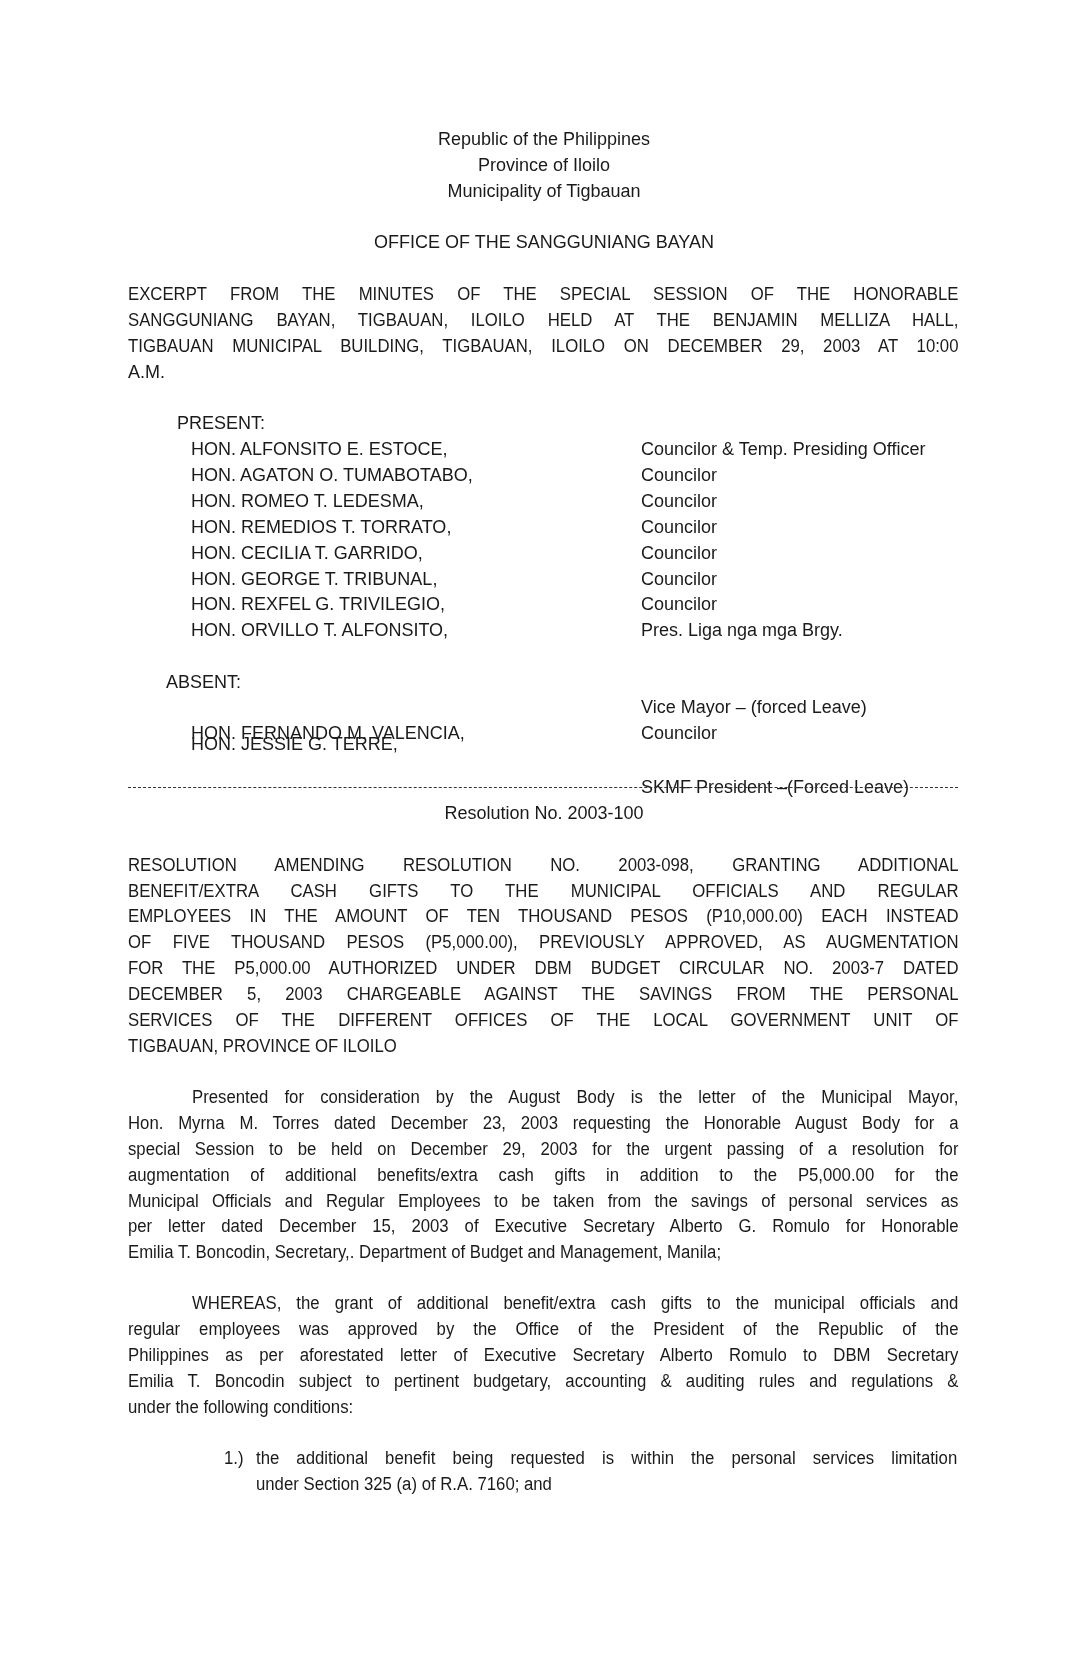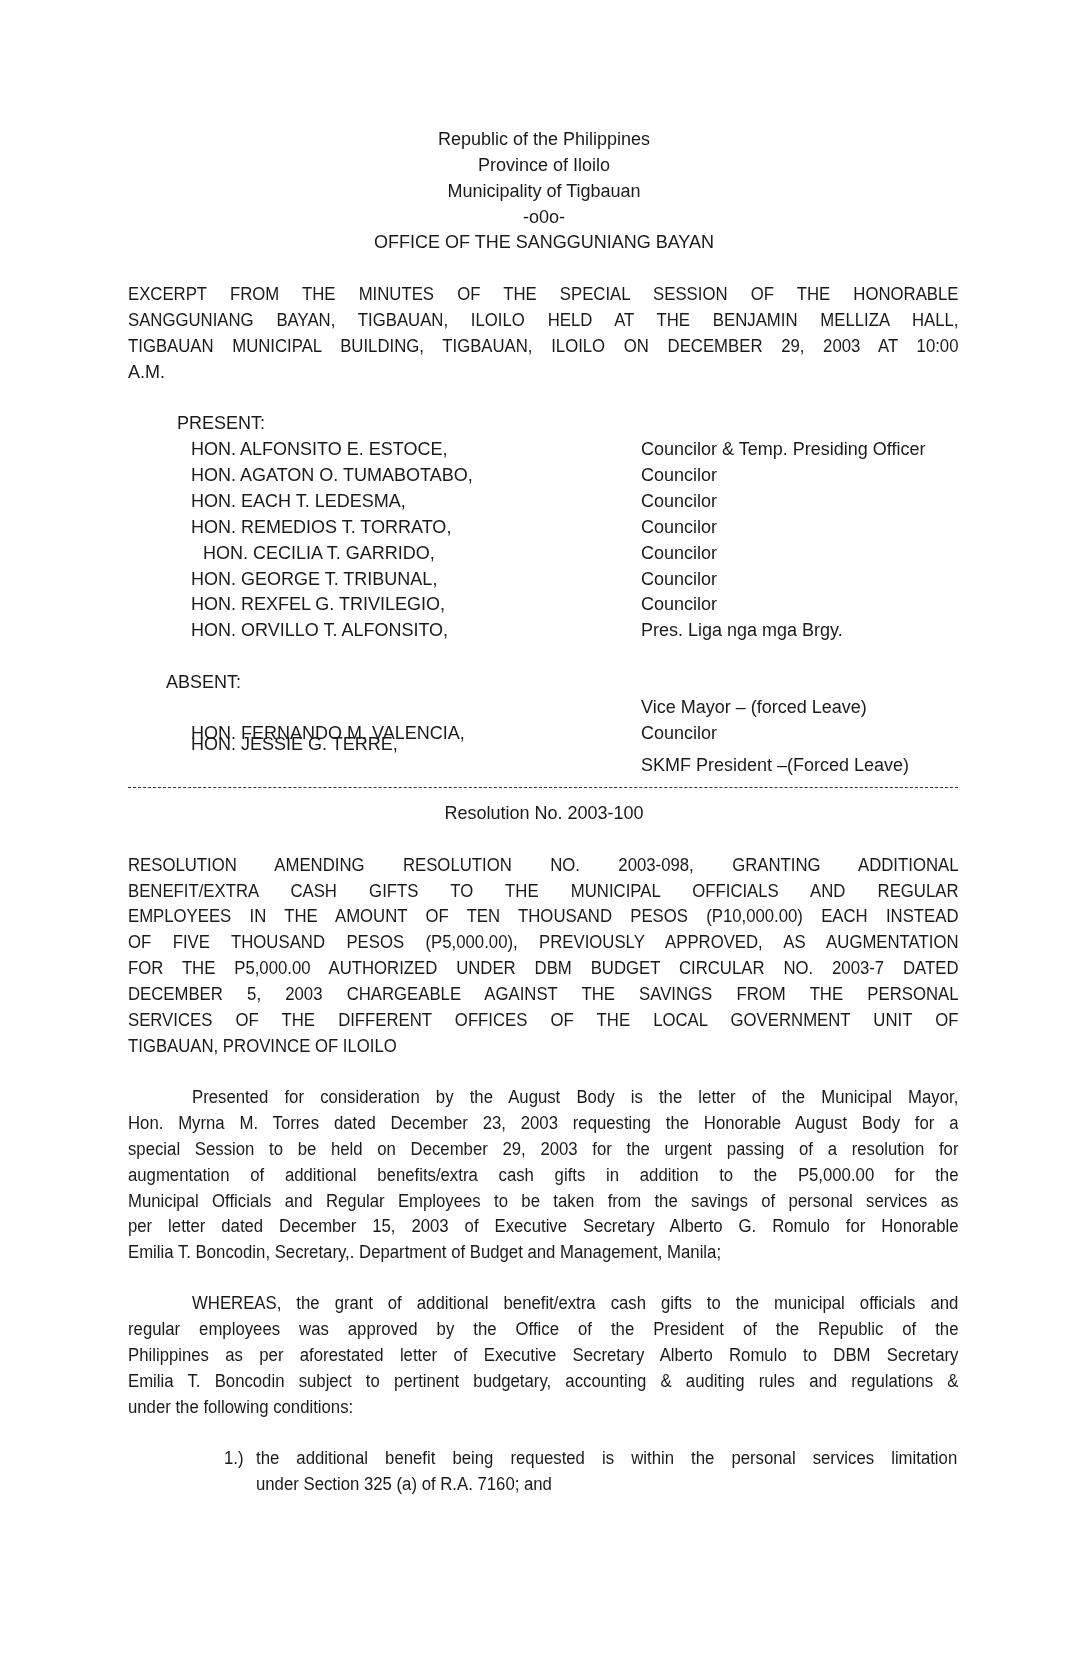--- a/index.html
+++ b/index.html
@@ -26,54 +26,53 @@
     }
   </style>
 </head>
 <body>
 
 <div class="page">
 
   <div class="ln center" style="top:126px;">Republic of the Philippines</div>
   <div class="ln center" style="top:152px;">Province of Iloilo</div>
   <div class="ln center" style="top:178px;">Municipality of Tigbauan</div>
-  <div class="ln center" style="top:204px;">-o0o-</div>
   <div class="ln center" style="top:229px;">OFFICE OF THE SANGGUNIANG BAYAN</div>
 
   <div class="just cond" style="top:281px; width:893px;">EXCERPT FROM THE MINUTES OF THE SPECIAL SESSION OF THE HONORABLE</div>
   <div class="just cond" style="top:307px; width:893px;">SANGGUNIANG BAYAN, TIGBAUAN, ILOILO HELD AT THE BENJAMIN MELLIZA HALL,</div>
   <div class="just cond" style="top:333px; width:893px;">TIGBAUAN MUNICIPAL BUILDING, TIGBAUAN, ILOILO ON DECEMBER 29,  2003  AT 10:00</div>
   <div class="ln" style="top:359px; left:128px;">A.M.</div>
 
   <div class="ln" style="top:410px; left:177px;">PRESENT:</div>
 
   <div class="ln name" style="top:436px;">HON. ALFONSITO  E. ESTOCE,</div>
   <div class="ln role" style="top:436px;">Councilor &amp; Temp. Presiding Officer</div>
   <div class="ln name" style="top:462px;">HON. AGATON O. TUMABOTABO,</div>
   <div class="ln role" style="top:462px;">Councilor</div>
-  <div class="ln name" style="top:488px;">HON. EACH T. LEDESMA,</div>
+  <div class="ln name" style="top:488px;">HON. ROMEO T. LEDESMA,</div>
   <div class="ln role" style="top:488px;">Councilor</div>
   <div class="ln name" style="top:514px;">HON. REMEDIOS T. TORRATO,</div>
   <div class="ln role" style="top:514px;">Councilor</div>
-  <div class="ln name" style="top:540px;margin-left:12px;">HON. CECILIA T. GARRIDO,</div>
+  <div class="ln name" style="top:540px;">HON. CECILIA T. GARRIDO,</div>
   <div class="ln role" style="top:540px;">Councilor</div>
   <div class="ln name" style="top:566px;">HON. GEORGE T. TRIBUNAL,</div>
   <div class="ln role" style="top:566px;">Councilor</div>
   <div class="ln name" style="top:591px;">HON. REXFEL G. TRIVILEGIO,</div>
   <div class="ln role" style="top:591px;">Councilor</div>
   <div class="ln name" style="top:617px;">HON. ORVILLO T. ALFONSITO,</div>
   <div class="ln role" style="top:617px;">Pres. Liga nga mga Brgy.</div>
 
   <div class="ln" style="top:669px; left:166px;">ABSENT:</div>
 
   <div class="ln name" style="top:731px;">HON. JESSIE G. TERRE,</div>
   <div class="ln role" style="top:694px;">Vice Mayor – (forced Leave)</div>
   <div class="ln name" style="top:720px;">HON. FERNANDO M. VALENCIA,</div>
   <div class="ln role" style="top:720px;">Councilor</div>
-  <div class="ln role" style="top:752px;">SKMF President –(Forced Leave)</div>
+  <div class="ln role" style="top:774px;">SKMF President –(Forced Leave)</div>
 
   <div class="dash"></div>
 
   <div class="ln center" style="top:800px;">Resolution No. 2003-100</div>
 
   <div class="just cond" style="top:852px; width:893px;">RESOLUTION AMENDING RESOLUTION NO. 2003-098, GRANTING ADDITIONAL</div>
   <div class="just cond" style="top:878px; width:893px;">BENEFIT/EXTRA CASH GIFTS TO THE MUNICIPAL OFFICIALS AND REGULAR</div>
   <div class="just cond" style="top:903px; width:893px;">EMPLOYEES IN THE AMOUNT OF TEN THOUSAND PESOS (P10,000.00) EACH INSTEAD</div>
   <div class="just cond" style="top:929px; width:893px;">OF FIVE THOUSAND PESOS (P5,000.00), PREVIOUSLY APPROVED, AS AUGMENTATION</div>
   <div class="just cond" style="top:955px; width:893px;">FOR THE P5,000.00 AUTHORIZED UNDER DBM BUDGET CIRCULAR NO. 2003-7 DATED</div>

